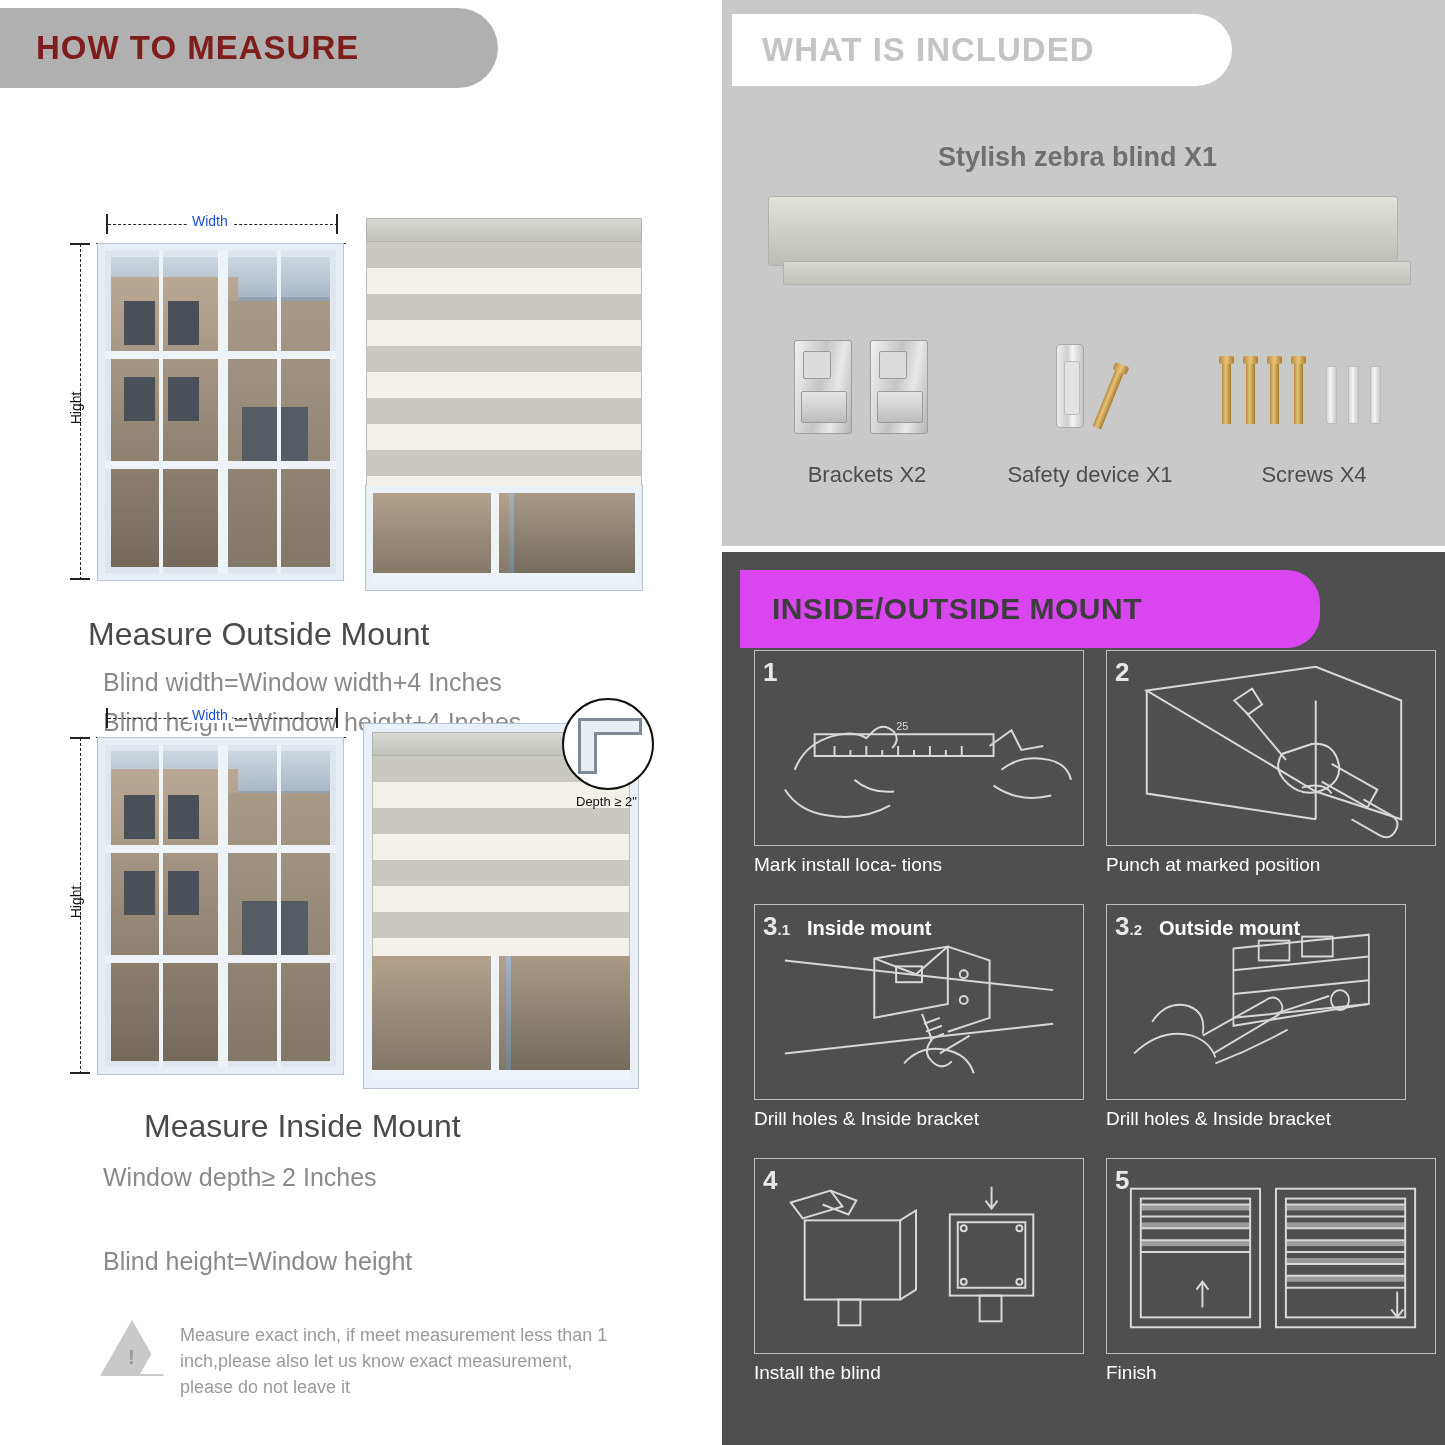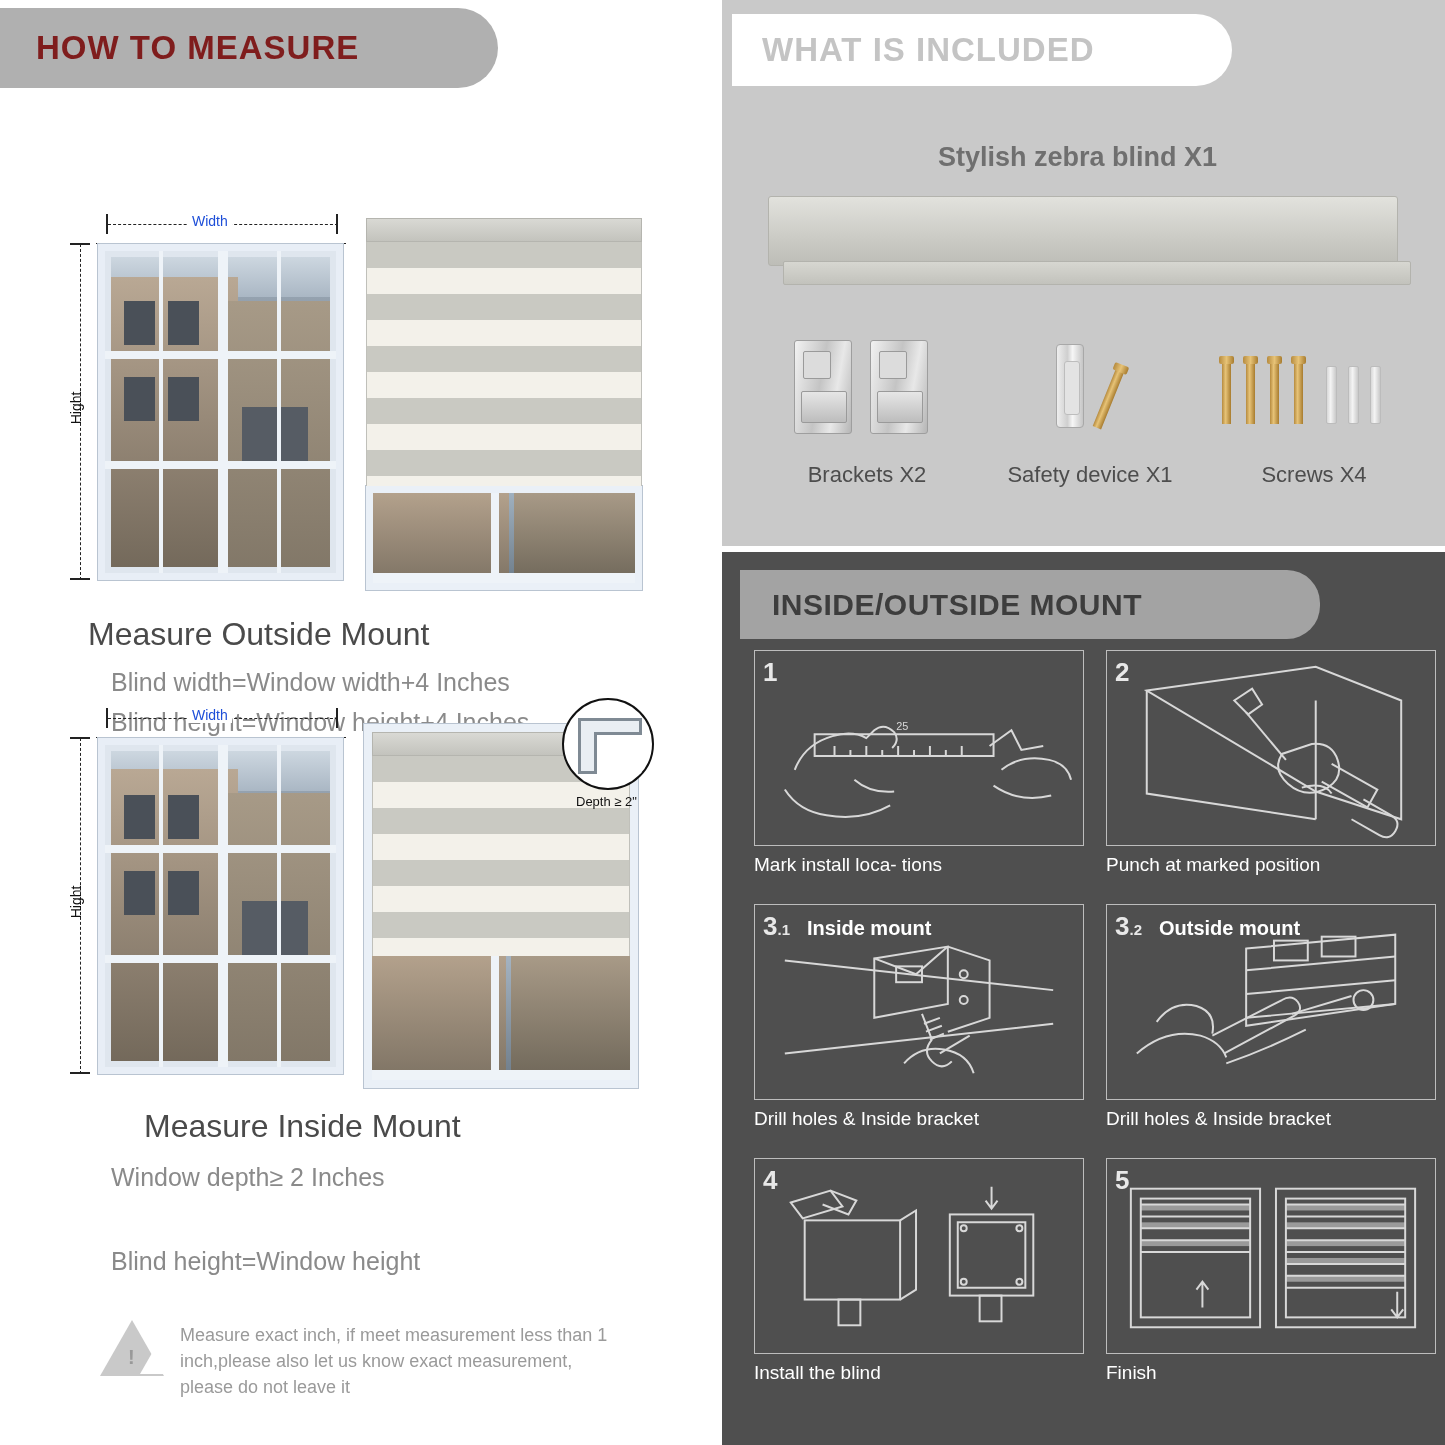--- a/index.html
+++ b/index.html
@@ -81,21 +81,21 @@
   }
   .blind-window {
     position:absolute; left:0; width:100%;
     background:#dfe6ee; border:7px solid #eaf0f7; box-shadow:0 0 0 1px #b9c4d1;
   }
 
   .head-title {
     position:absolute; font-size:32px; color:#4a4a4a; font-weight:normal;
   }
   .body-line {
-    position:absolute; font-size:25px; color:#8a8a8a;margin-left:8px;
+    position:absolute; font-size:25px; color:#8a8a8a;
   }
 
   .depth-callout {
     position:absolute; width:92px; height:92px; border-radius:50%;
     border:2px solid #111; background:#fff; overflow:hidden;
   }
   .depth-callout .corner-o {
     position:absolute; left:14px; top:18px; width:64px; height:56px;
     border:3px solid #7f8a94; background:#e9eef3;
   }
@@ -189,22 +189,22 @@
     background: linear-gradient(90deg,#d8d8d8,#f4f4f4 40%,#c9c9c9);
     border:1px solid #bcbcbc; border-radius:2px;
   }
 
   
   .mount {
     position:absolute; left:722px; top:552px; width:723px; height:893px;
     background:#4f4f4f;
   }
   .banner-mount {
-    position:absolute; left:18px; top:18px; width:580px; height:69px;
-    background:#a3a3a3; border-top-right-radius:33px; border-bottom-right-radius:33px;
+    position:absolute; left:18px; top:18px; width:580px; height:78px;
+    background:#d946ef; border-top-right-radius:33px; border-bottom-right-radius:33px;
     display:flex; align-items:center; padding-left:32px;
   }
   .banner-mount span { color:#3d3d3d; font-size:30px; font-weight:bold; letter-spacing:0.5px; }
 
   .step-card {
     position:absolute; border:1.5px solid #bdbdbd; background:#4f4f4f;
   }
   .step-num {
     position:absolute; left:8px; top:6px; font-size:26px; color:#e8e8e8; font-weight:bold;
   }
@@ -435,21 +435,21 @@
             <path d="M168 110 l10 26 M178 136 q-10 12 0 22 q10 10 20 0"></path>
             <path d="M170 120 l16 -6 M172 128 l16 -6 M176 136 l14 -6"></path>
             <path d="M150 160 q16 -18 40 -14 q24 4 30 24"></path>
             <path d="M186 150 l30 -18"></path>
           </g>
         </svg>
       </div>
     </div>
     <div class="step-cap" style="left:32px; top:556px;">Drill holes &amp;  Inside bracket</div>
 
-    <div class="step-card" style="left:384px; top:352px; width:330px; height:196px;">
+    <div class="step-card" style="left:384px; top:352px; width:300px; height:196px;">
       <div class="step-num"><span>3</span><small>.2</small></div>
       <div class="step-sub">Outside mount</div>
       <div class="sketch">
         <svg viewBox="0 0 330 196" preserveAspectRatio="none">
           <g fill="none" stroke="#d8d8d8" stroke-width="2">
             <path d="M140 44 l150 -14 l0 70 l-150 22 z"></path>
             <path d="M140 66 l150 -14 M140 90 l150 -14 M140 114 l150 -14"></path>
             <rect x="168" y="36" width="34" height="20"></rect>
             <rect x="216" y="32" width="34" height="20"></rect>
             <path d="M30 150 q30 -26 64 -18 q20 6 26 22"></path>

